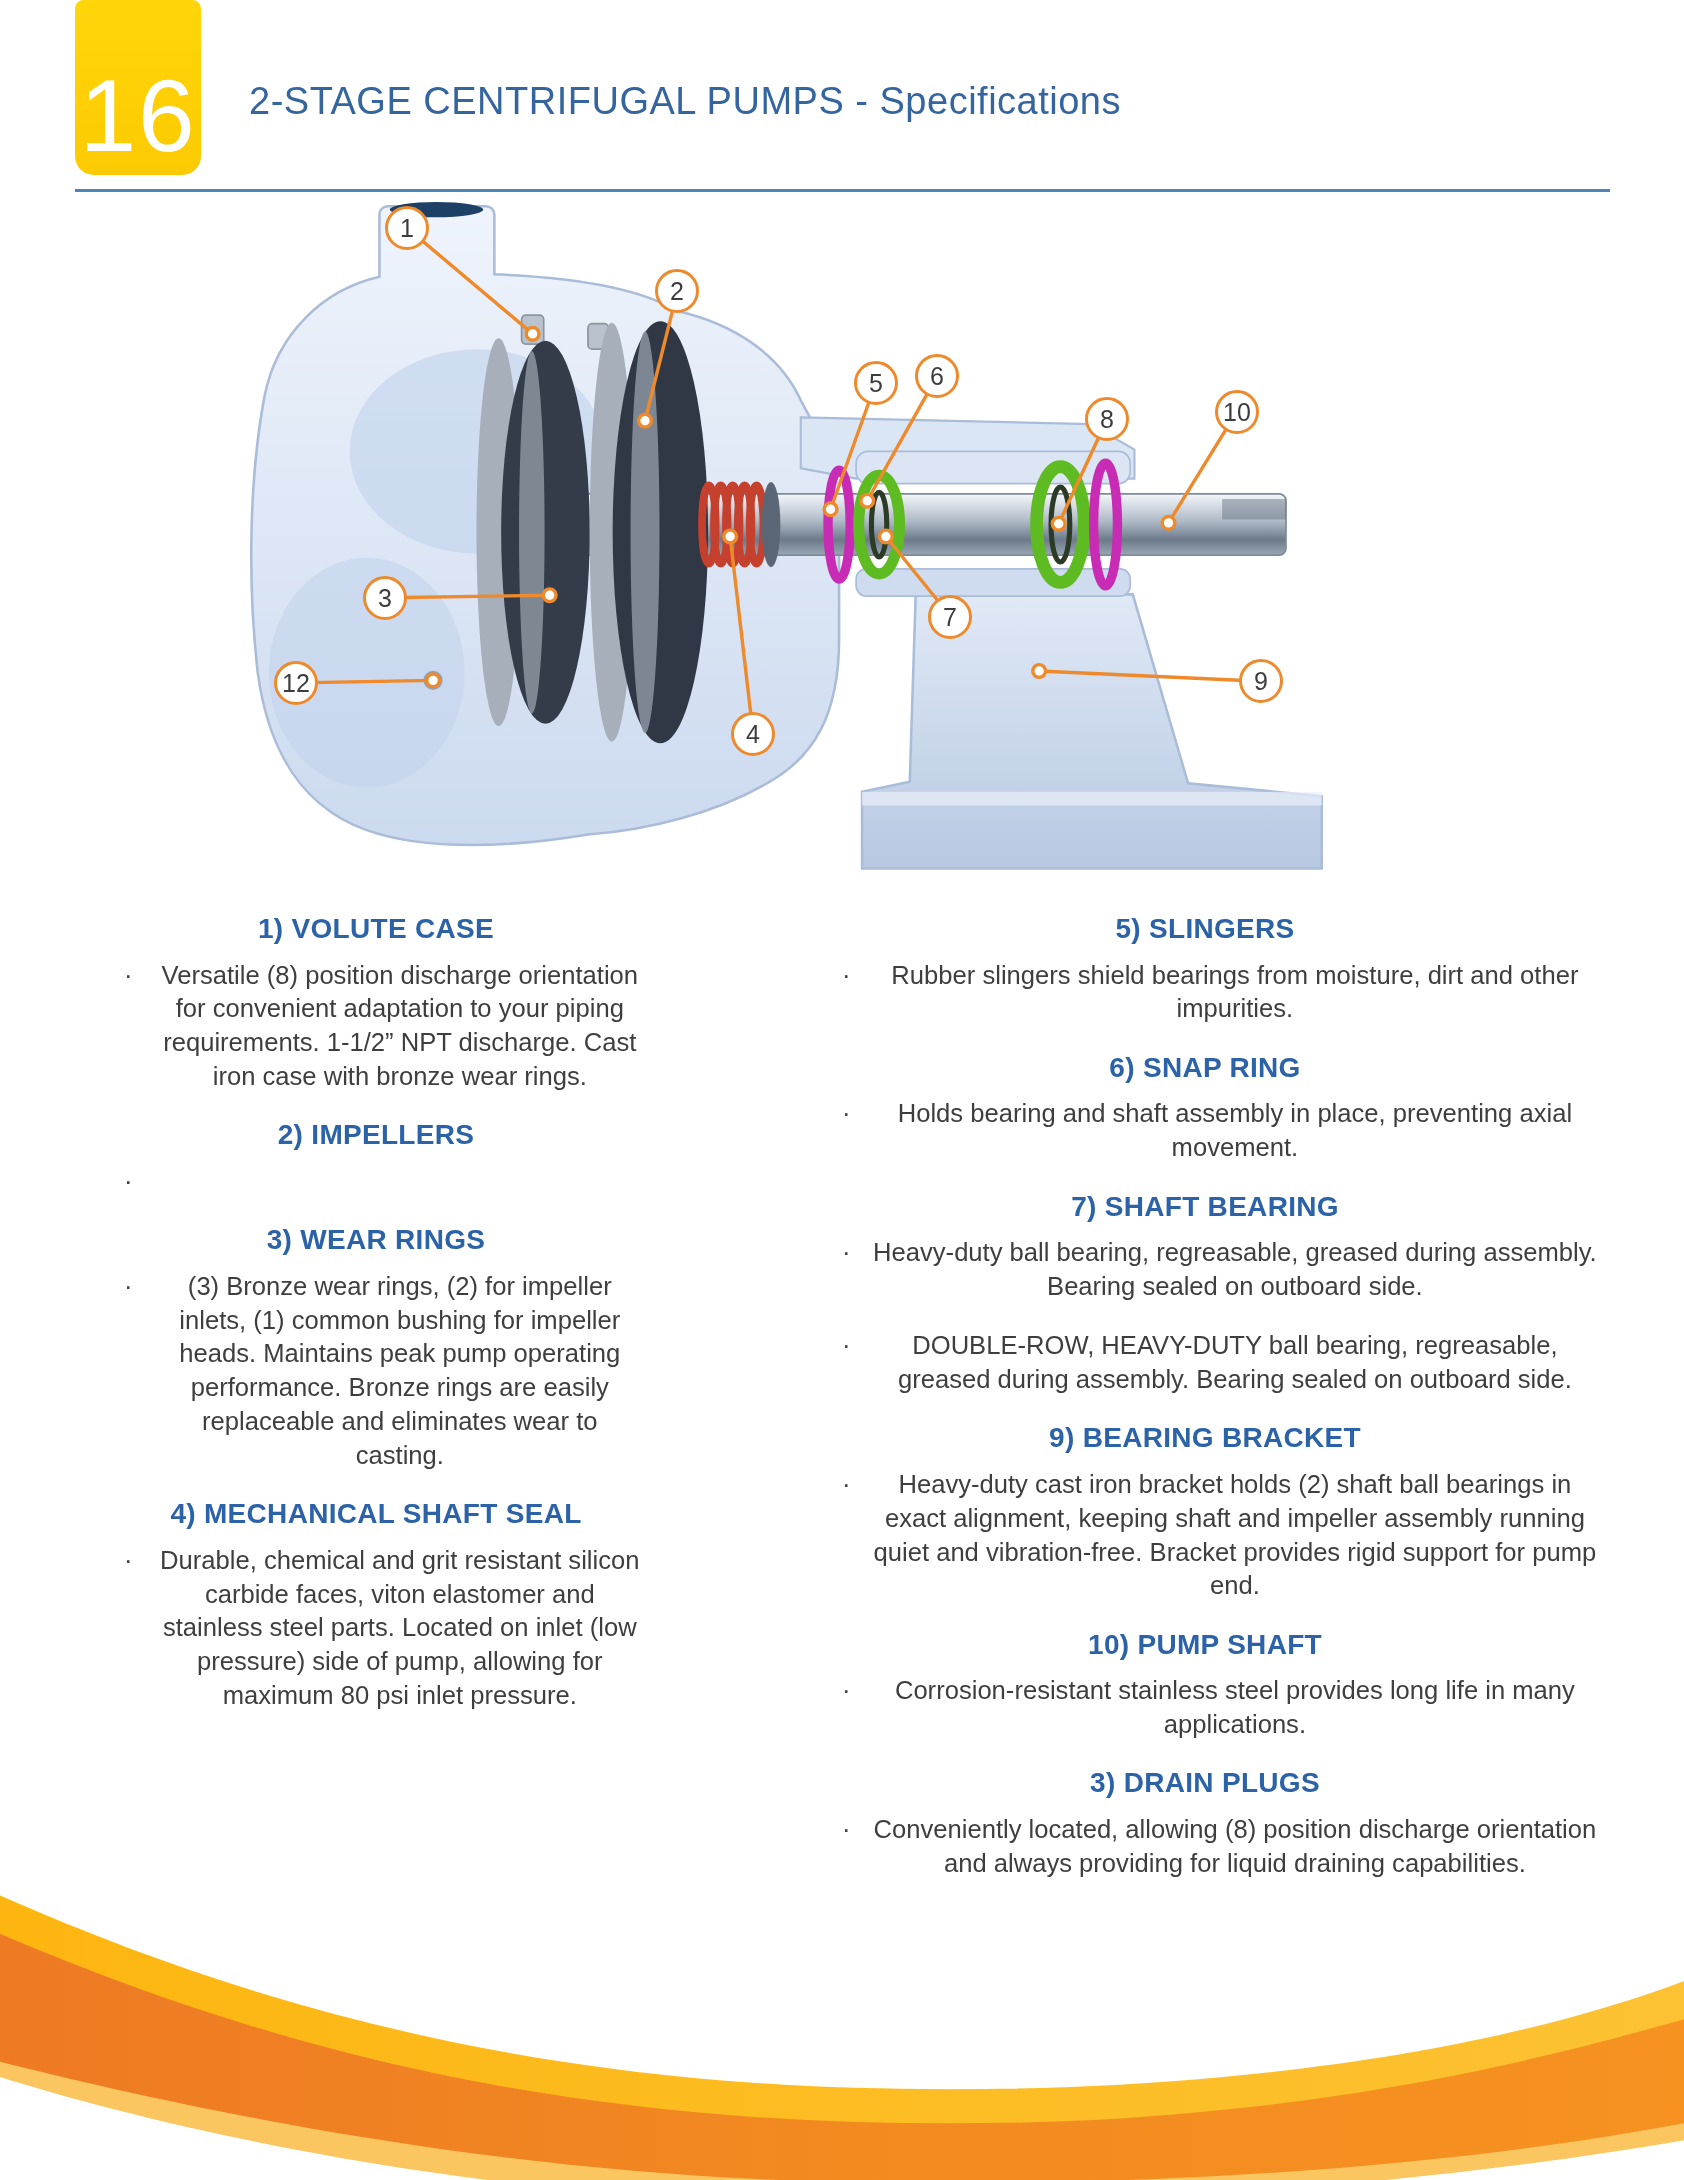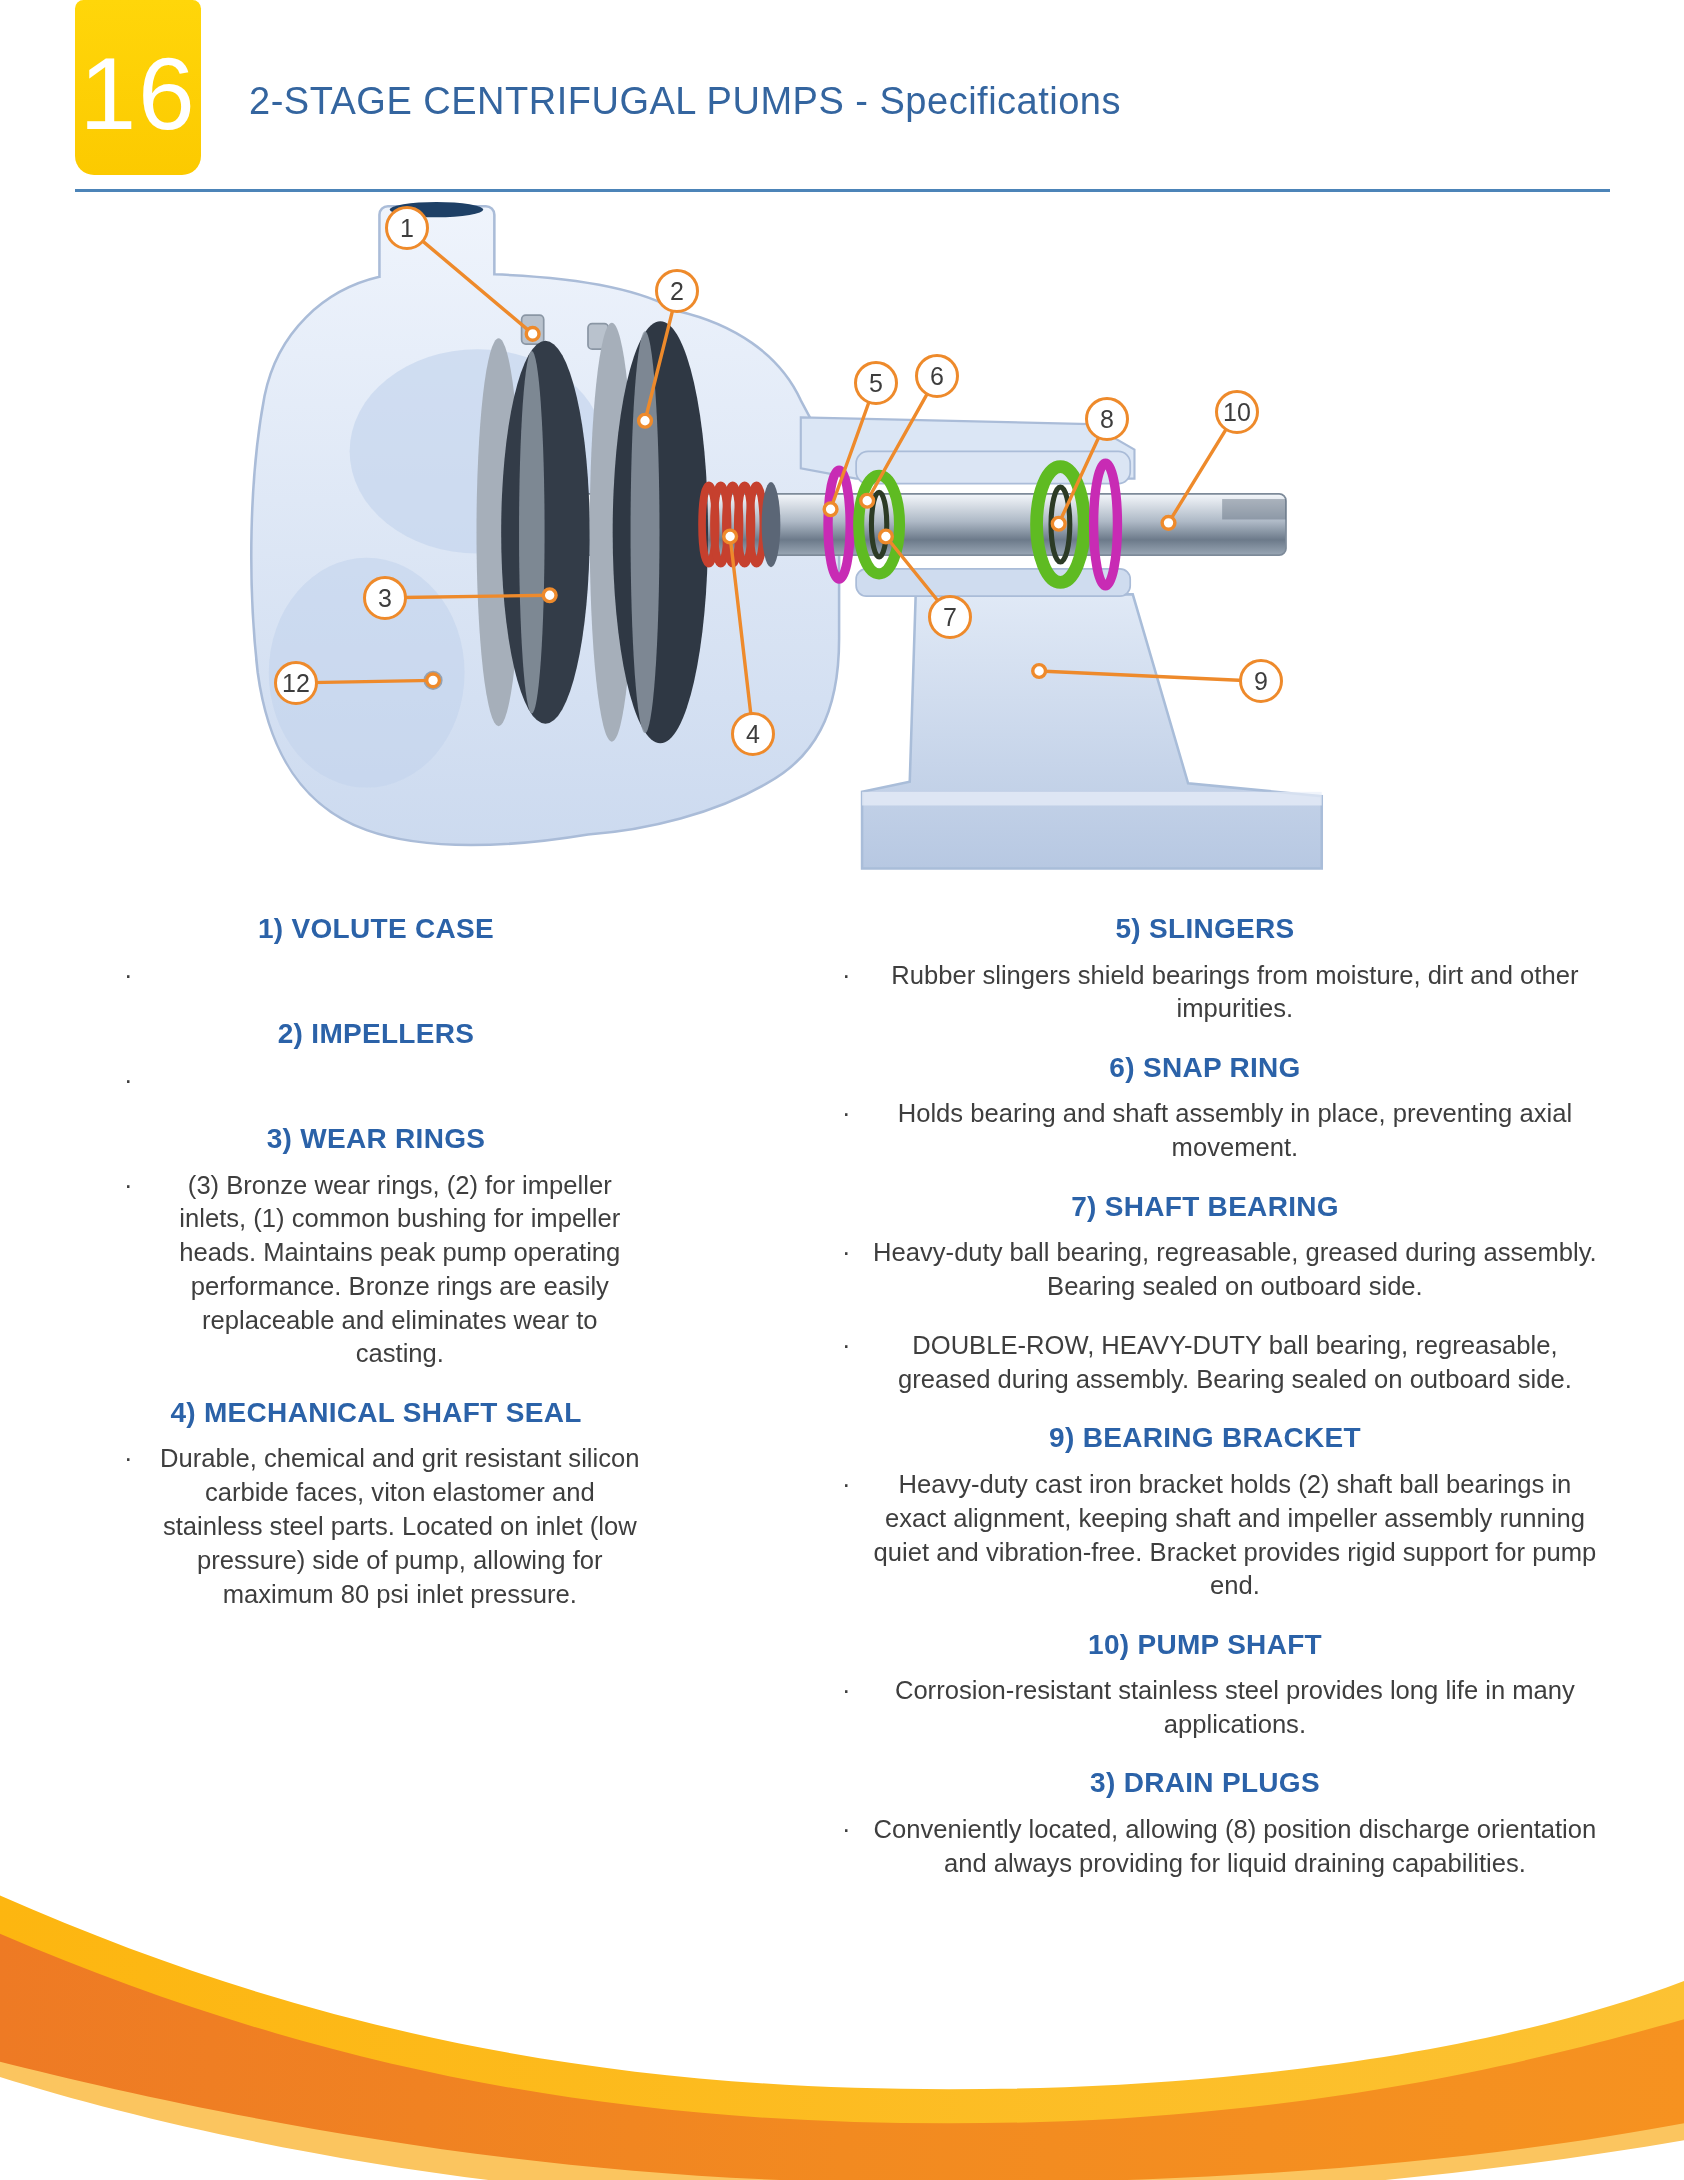--- a/index.html
+++ b/index.html
@@ -3,21 +3,21 @@
 <meta charset="utf-8">
 <style>
   html,body{margin:0;padding:0;background:#ffffff;}
   .page{position:relative;width:1685px;height:2181px;background:#ffffff;overflow:hidden;
         font-family:"Liberation Sans",sans-serif;color:#3e3e3e;}
 
   
   .tab{position:absolute;left:75px;top:0;width:126px;height:175px;
        background:linear-gradient(180deg,#ffd60a 0%,#fcca00 100%);
        border-radius:8.5px 8.5px 19px 19px;display:flex;align-items:flex-end;justify-content:center;}
-  .tab span{color:#ffffff;font-size:102px;font-weight:300;line-height:1;padding-bottom:30px;letter-spacing:1.7px;}
+  .tab span{color:#ffffff;font-size:102px;font-weight:300;line-height:1;padding-bottom:8px;letter-spacing:1.7px;}
   .title{position:absolute;left:249px;top:80px;font-size:38px;font-weight:400;color:#34659f;
          letter-spacing:0.5px;margin:0;}
   .rule{position:absolute;left:75px;top:189px;width:1535px;height:2.6px;background:#4c84b8;}
 
   
   .diagram-svg{position:absolute;left:0;top:196px;width:1685px;height:698px;}
   .callout{position:absolute;width:44px;height:44px;box-sizing:border-box;border:3.4px solid #ee8a2b;
            border-radius:50%;background:#ffffff;display:flex;align-items:center;justify-content:center;
            font-size:25px;color:#3d3d3d;z-index:5;}
 
@@ -156,20 +156,21 @@
   <div class="callout" style="left:1239px;top:659px">9</div>
   <div class="callout" style="left:1215px;top:390px">10</div>
   <div class="callout" style="left:274px;top:661px">12</div>
 
   <div class="cols">
     <div class="col-left">
       <div class="block">
         <h2>1) VOLUTE CASE</h2>
         <div class="li">
             <span class="b">·</span>
+          <p>Versatile (8) position discharge orientation for convenient adaptation to your piping requirements. 1-1/2” NPT discharge. Cast iron case with bronze wear rings.</p>
           </div>
       </div>
       <div class="block">
         <h2>2) IMPELLERS</h2>
         <div class="li">
             <span class="b">·</span>
           </div>
       </div>
       <div class="block">
         <h2>3) WEAR RINGS</h2>

